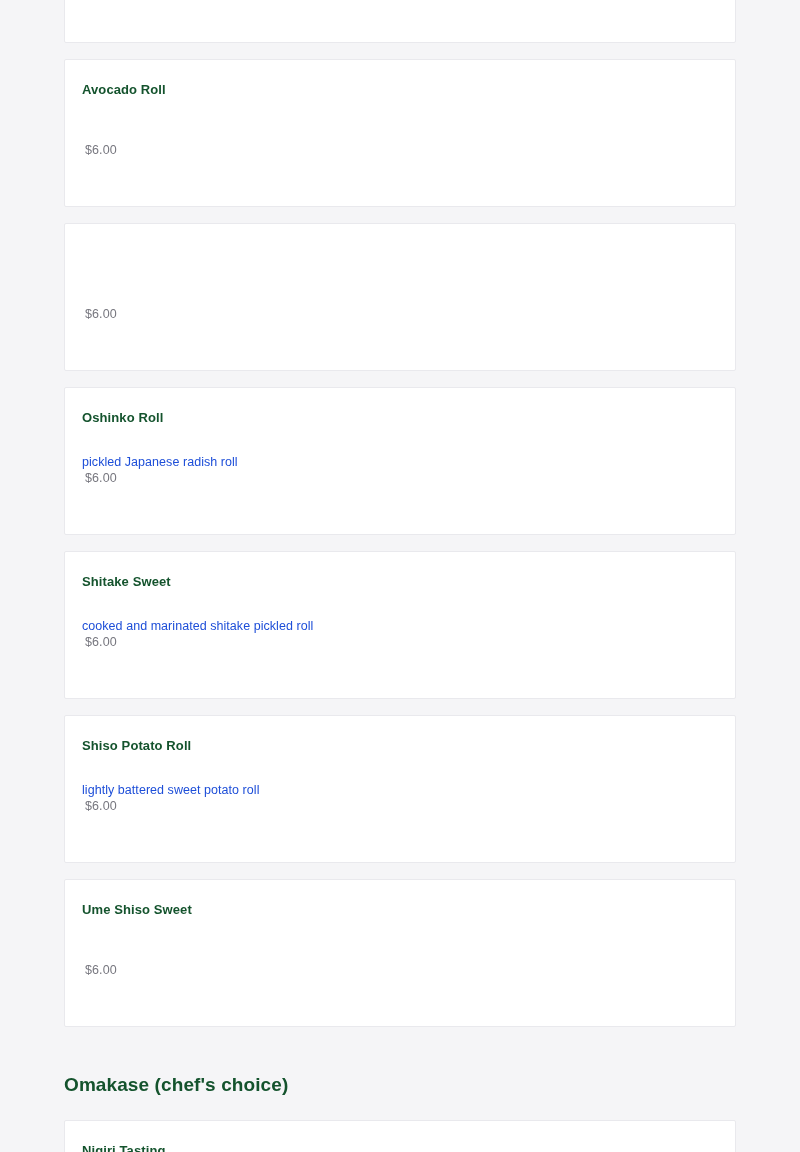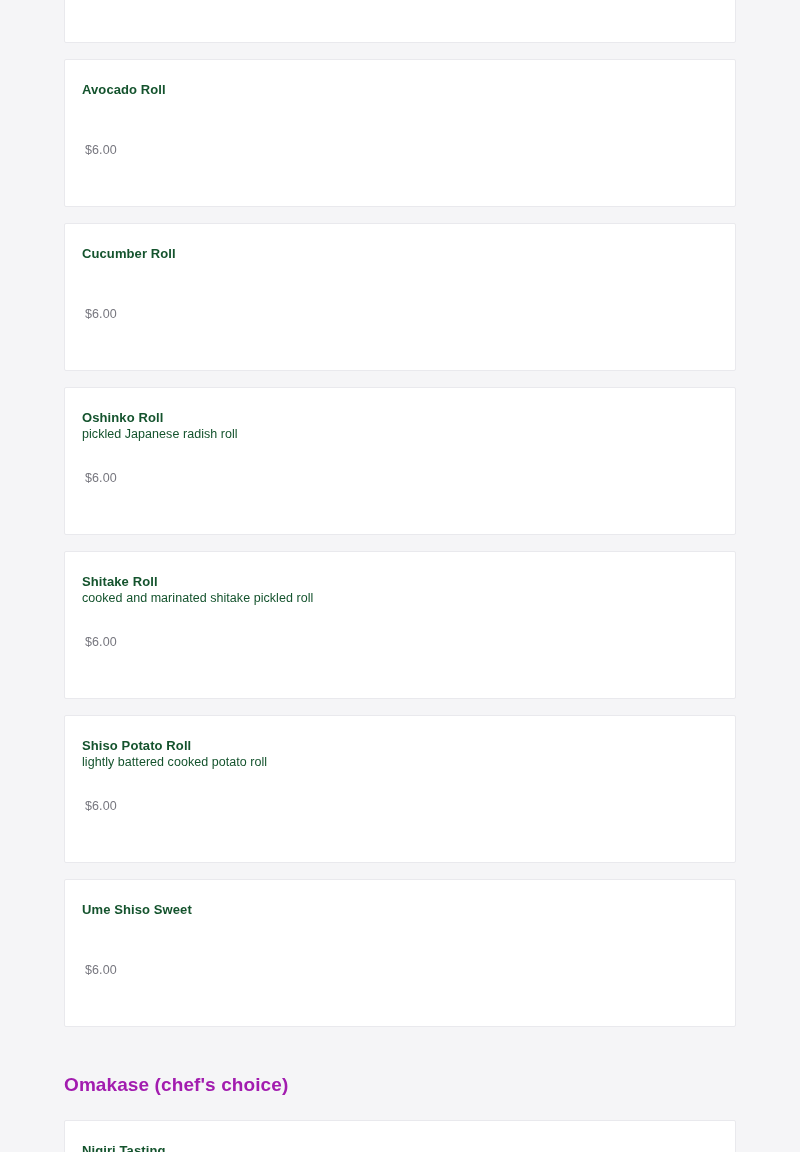--- a/index.html
+++ b/index.html
@@ -51,43 +51,43 @@
     font-weight: bold;
     color: #14532d;
     letter-spacing: 0.1px;
     line-height: 16px;
     margin: 0;
   }
 
   .item-desc {
     font-size: 12.5px;
     font-weight: normal;
-    color: #14532d;
+    color: #1d4ed8;
     letter-spacing: 0.05px;
     line-height: 16px;
-    margin: 0 0 0 0;
+    margin: 28px 0 0 0;
     min-height: 16px;
   }
 
   .item-price {
     font-size: 12.5px;
     font-weight: normal;
     color: #77777f;
     letter-spacing: 0.1px;
     line-height: 16px;
     margin: 12px;
     position: absolute;
     left: 8px;
     bottom: 36px;
   }
 
   .section-heading {
     font-size: 19px;
     font-weight: bold;
-    color: #a21caf;
+    color: #14532d;
     letter-spacing: 0.1px;
     line-height: 26px;
     margin: 0;
     padding: 29px 0 22px 0;
   }
 </style>
 </head>
 <body>
 
 <div class="page">
@@ -100,40 +100,39 @@
         <div class="item-price">$14.00</div>
       </div>
 
       <div class="menu-card">
         <div class="item-title">Avocado Roll</div>
         <div class="item-desc"></div>
         <div class="item-price">$6.00</div>
       </div>
 
       <div class="menu-card">
-        <div class="item-title">Cucumber Roll</div>
         <div class="item-desc"></div>
         <div class="item-price">$6.00</div>
       </div>
 
       <div class="menu-card">
         <div class="item-title">Oshinko Roll</div>
         <div class="item-desc">pickled Japanese radish roll</div>
         <div class="item-price">$6.00</div>
       </div>
 
       <div class="menu-card">
-        <div class="item-title">Shitake Roll</div>
+        <div class="item-title">Shitake Sweet</div>
         <div class="item-desc">cooked and marinated shitake pickled roll</div>
         <div class="item-price">$6.00</div>
       </div>
 
       <div class="menu-card">
         <div class="item-title">Shiso Potato Roll</div>
-        <div class="item-desc">lightly battered cooked potato roll</div>
+        <div class="item-desc">lightly battered sweet potato roll</div>
         <div class="item-price">$6.00</div>
       </div>
 
       <div class="menu-card">
         <div class="item-title">Ume Shiso Sweet</div>
         <div class="item-price">$6.00</div>
       </div>
 
       <h2 class="section-heading">Omakase (chef's choice)</h2>
 

